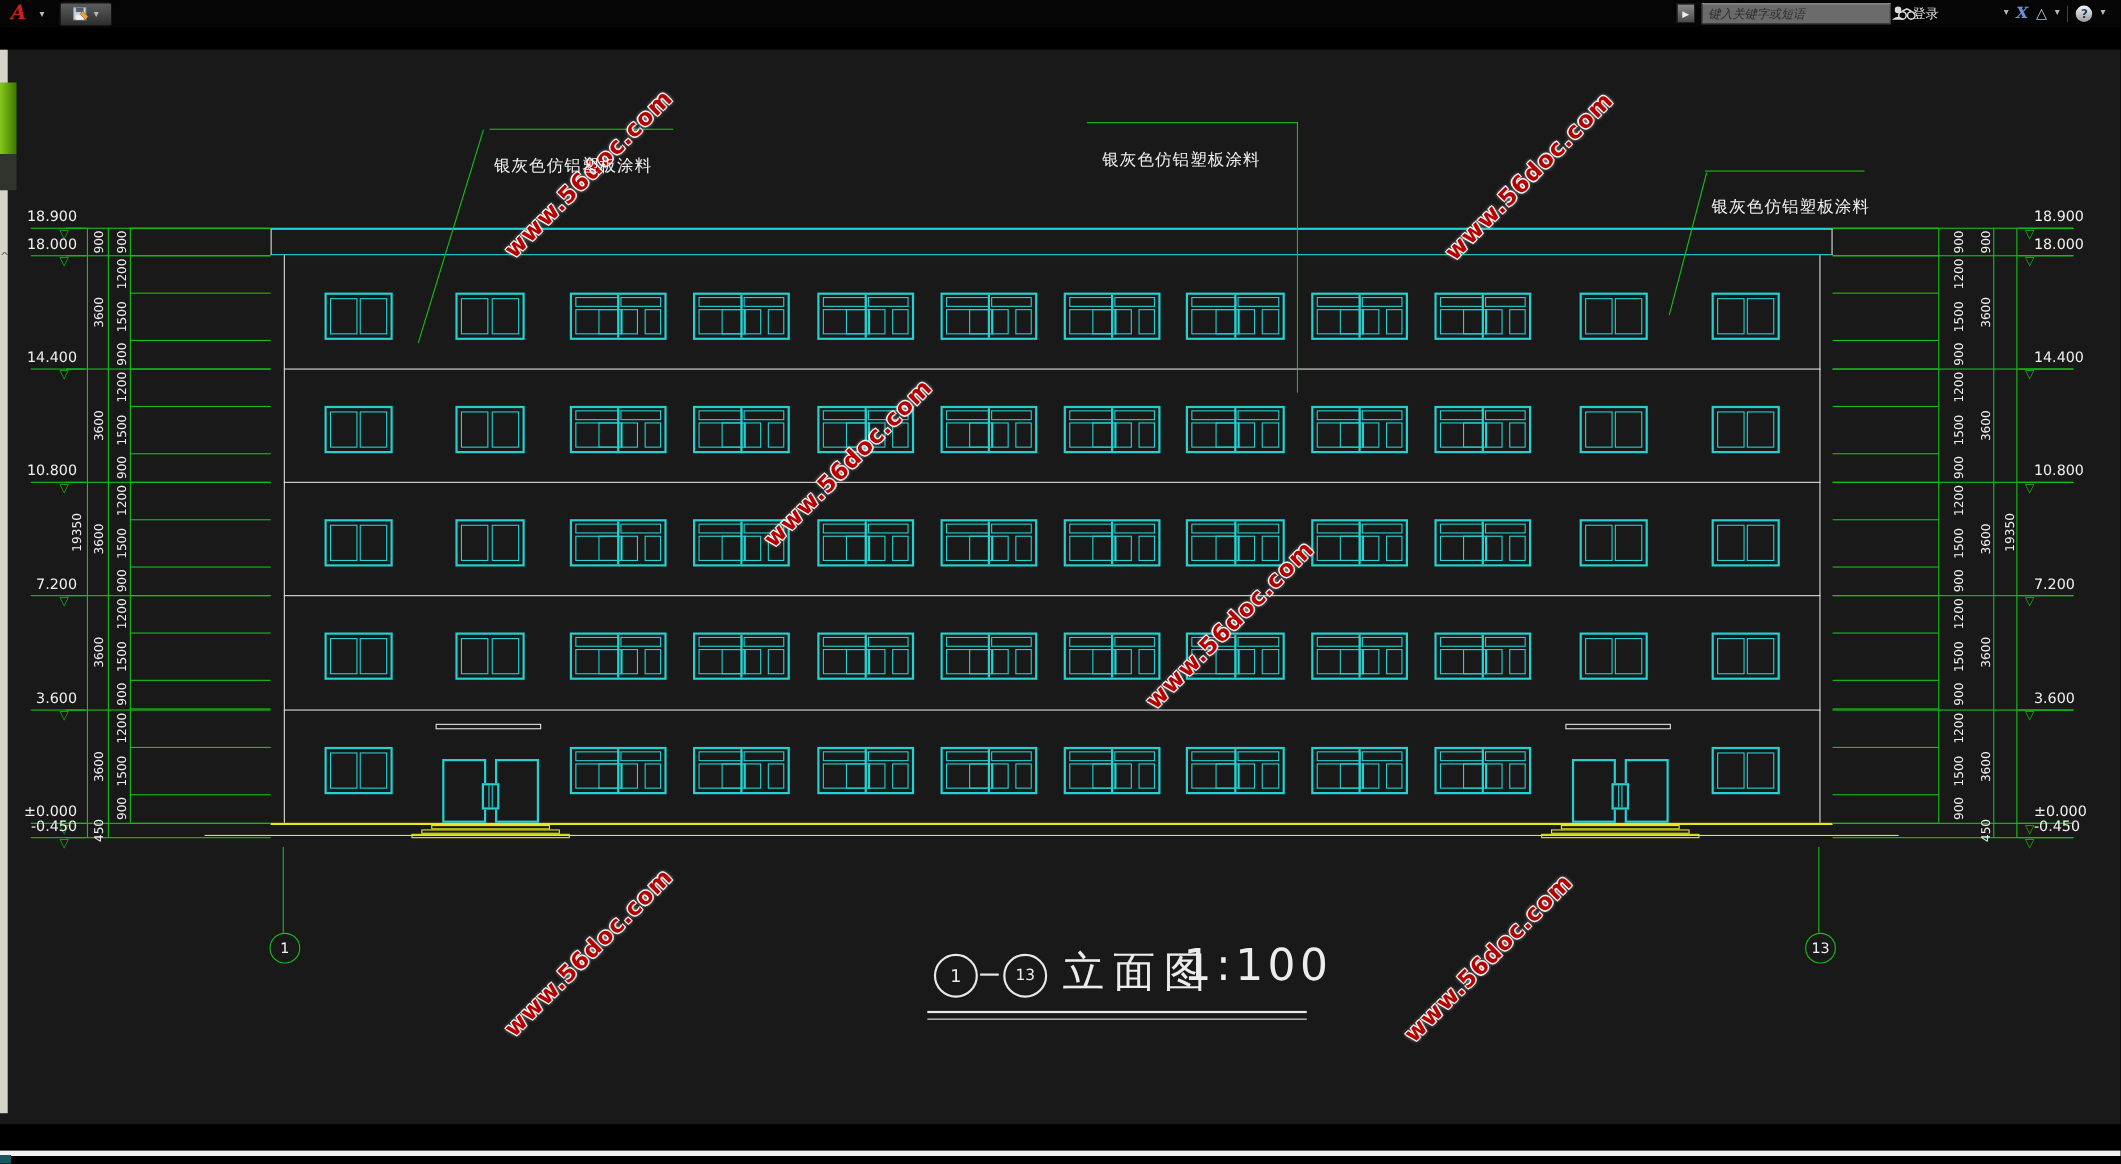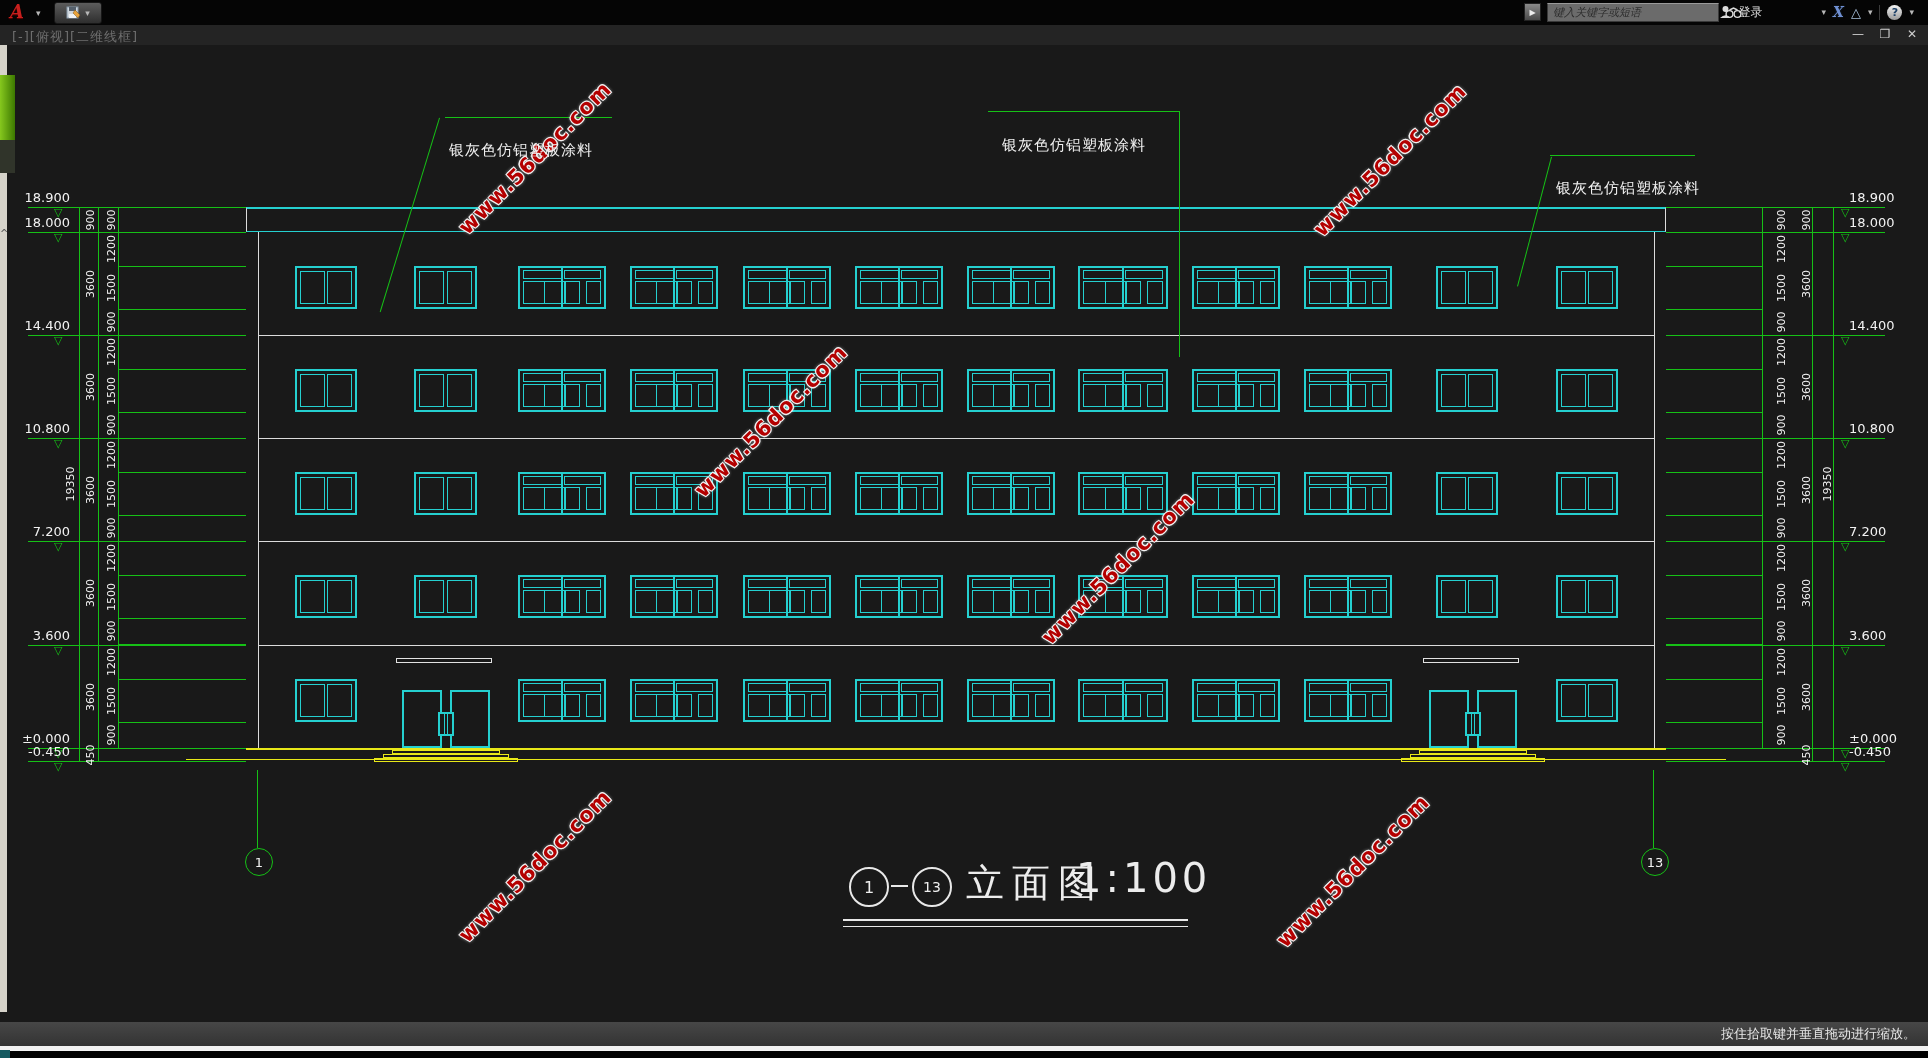--- a/index.html
+++ b/index.html
@@ -114,28 +114,20 @@
       <span class="caret" style="margin-left:52px">▾</span>
       <span class="x-logo">X</span>
       <span class="tri-logo">△</span>
       <span class="caret">▾</span>
       <span class="ic-div"></span>
       <span class="help-circle">?</span>
       <span class="caret">▾</span>
     </div>
   </div>
 
-  <div id="titlestrip">
-    <span id="vp-label">[-][俯视][二维线框]</span>
-    <div id="win-controls">
-      <span>—</span>
-      <span>❐</span>
-      <span>✕</span>
-    </div>
-  </div>
 
   <div id="canvas">
     <div id="palette-strip"></div>
     <div id="palette-green"></div>
     <div id="palette-dark"></div>
     <span id="palette-chevron">^</span>
     <div id="stage">
         <div class="abs" style="left:246px;top:162px;width:1420px;height:25px;border-top:2px solid #25d0d0;border-bottom:1px solid #25d0d0;border-left:1px solid #dcdcdc;border-right:1px solid #dcdcdc;box-sizing:border-box"></div>
         <div class="abs" style="left:258px;top:187px;width:1397px;height:516px;border-left:1px solid #dcdcdc;border-right:1px solid #dcdcdc;box-sizing:border-box"></div>
         <div class="wline" style="left:258px;top:290px;width:1397px;height:1px"></div>
@@ -771,19 +763,16 @@
 
     <div class="tcircle" style="left:849px;top:822px;width:36px;height:36px;font-size:16px">1</div>
     <div class="wline" style="left:891px;top:840px;width:17px;height:2px;background:#e8e8e8"></div>
     <div class="tcircle" style="left:912px;top:822px;width:36px;height:36px;font-size:14px">13</div>
     <span id="title-name" style="top:813px" class="abs">立面图</span>
     <span id="title-scale" style="top:810px" class="abs">1:100</span>
     <div class="wline" style="left:843px;top:874px;width:345px;height:2px;background:#e8e8e8"></div>
     <div class="wline" style="left:843px;top:881px;width:345px;height:1px;background:#e8e8e8"></div>
   </div>
 
-  <div id="statusbar">
-    <span id="status-hint">按住拾取键并垂直拖动进行缩放。</span>
-  </div>
   <div id="white-strip"></div>
   <div id="black-strip"></div>
   <div id="teal-chip"></div>
 </div>
 
 </body></html>

